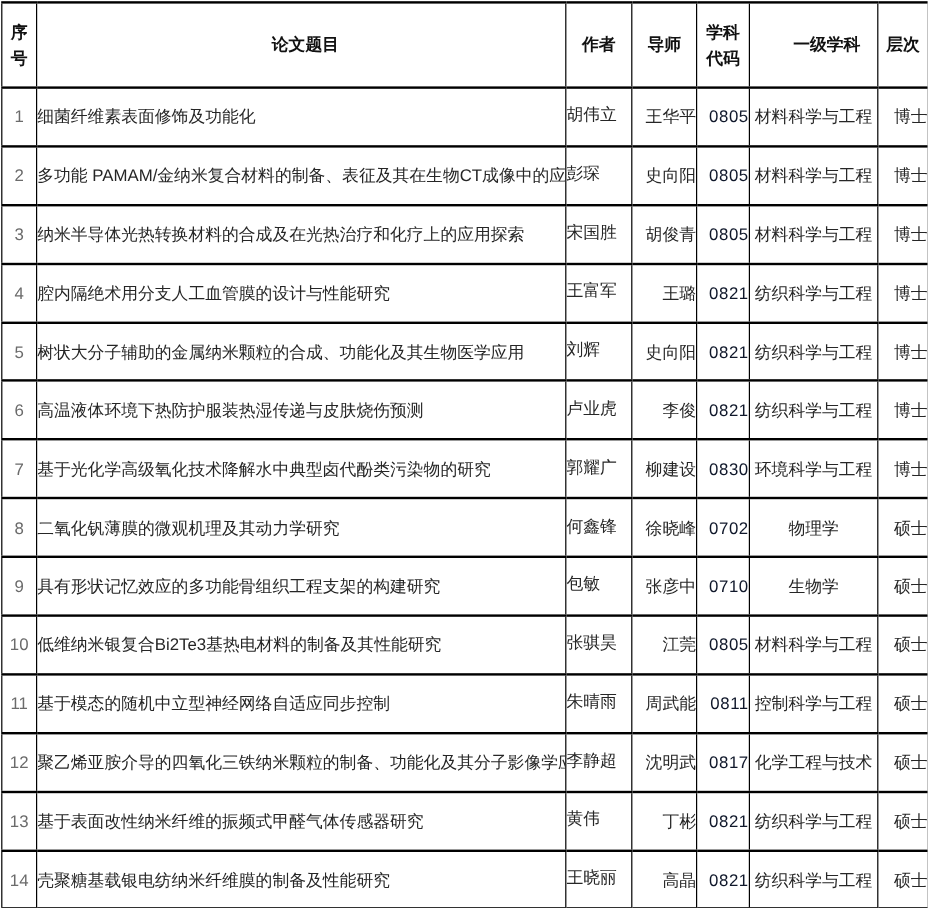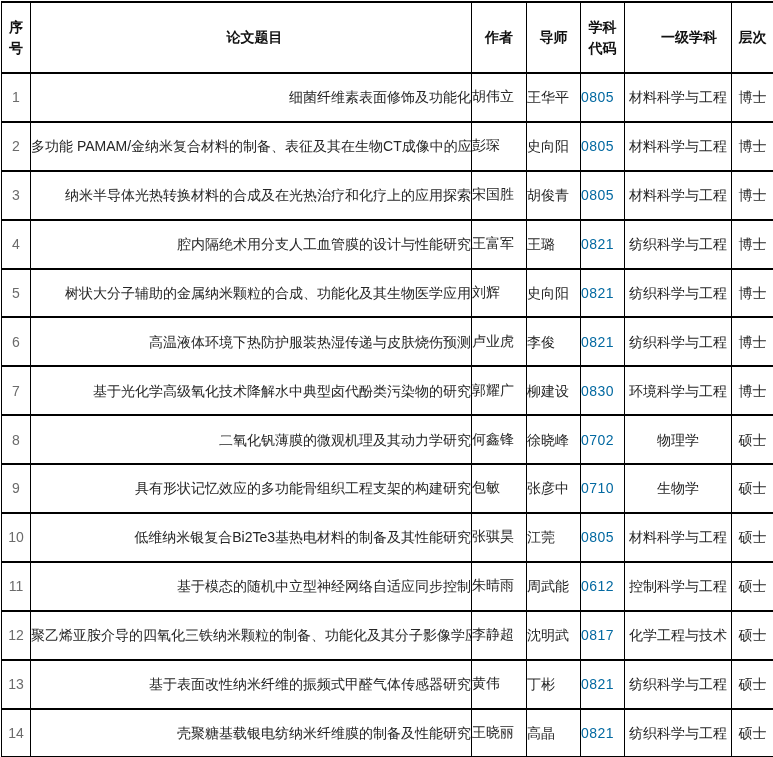--- a/index.html
+++ b/index.html
@@ -42,26 +42,26 @@
     height: 69px;
     font-weight: bold;
     color: #111111;
     text-align: center;
   }
   .thesis-table tbody td {
     height: 46.9px;
   }
   
   .c-no      { text-align: center; color: #6b6b6b; font-size: 13px; }
-  .c-title   { text-align: right; padding-left: 6px; padding-right: 4px; white-space: nowrap; }
+  .c-title   { text-align: left; padding-left: 6px; padding-right: 4px; white-space: nowrap; }
   .c-author  { text-align: left; padding-left: 7px; font-family: Liberation Serif, serif; }
-  .c-advisor { text-align: left; padding-left: 7px; }
-  .c-code    { text-align: left; color: #0369a1; letter-spacing: 0.5px; }
+  .c-advisor { text-align: right; padding-left: 7px; }
+  .c-code    { text-align: right; color: #0f172a; letter-spacing: 0.5px; }
   .c-discipline { text-align: center; padding-left: 7px; }
-  .c-level   { text-align: center; padding-left: 8px; margin-left: 40px; }
+  .c-level   { text-align: right; padding-left: 8px; margin-left: 40px; }
   
   th.h-no    { padding: 0 5px; word-break: break-all; }
   th.h-title { text-align: left; padding-left: 7px; }
   th.h-code  { padding: 0 7px; word-break: break-all; }
   th.h-discipline { text-align: left; padding-left: 22px; }
 </style>
 </head>
 <body>
 
 <div class="page">
@@ -175,21 +175,21 @@
           <td class="c-advisor">江莞</td>
           <td class="c-code">0805</td>
           <td class="c-discipline">材料科学与工程</td>
           <td class="c-level">硕士</td>
         </tr>
         <tr>
           <td class="c-no">11</td>
           <td class="c-title">基于模态的随机中立型神经网络自适应同步控制</td>
           <td class="c-author">朱晴雨</td>
           <td class="c-advisor">周武能</td>
-          <td class="c-code">0612</td>
+          <td class="c-code">0811</td>
           <td class="c-discipline">控制科学与工程</td>
           <td class="c-level">硕士</td>
         </tr>
         <tr>
           <td class="c-no">12</td>
           <td class="c-title">聚乙烯亚胺介导的四氧化三铁纳米颗粒的制备、功能化及其分子影像学应用</td>
           <td class="c-author">李静超</td>
           <td class="c-advisor">沈明武</td>
           <td class="c-code">0817</td>
           <td class="c-discipline">化学工程与技术</td>

